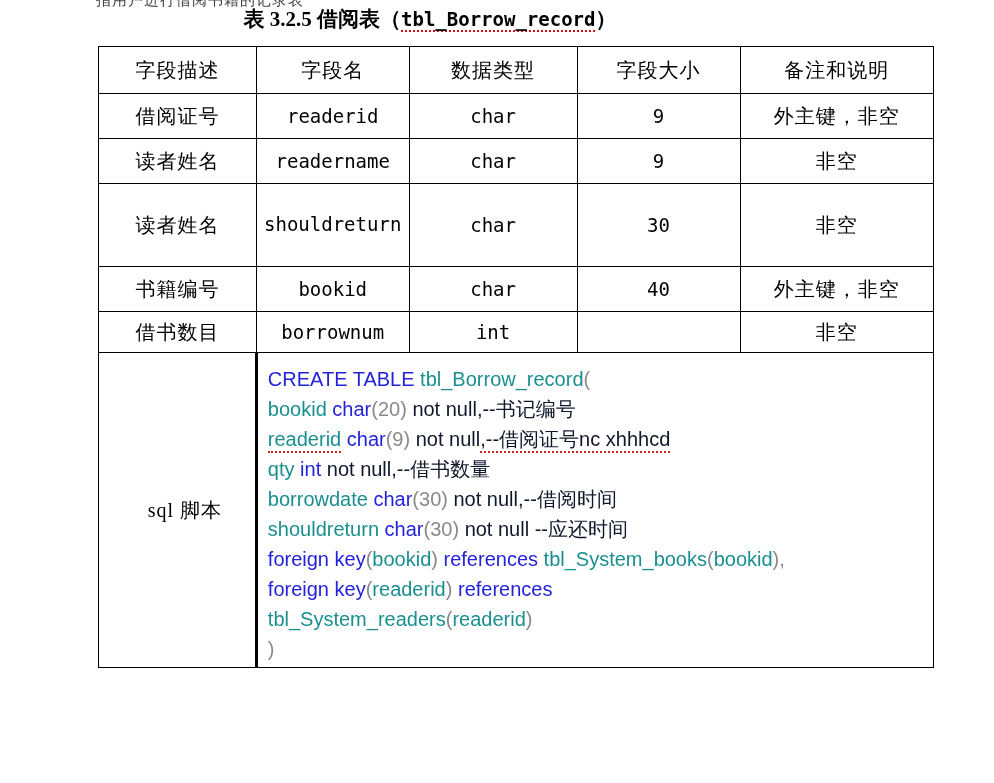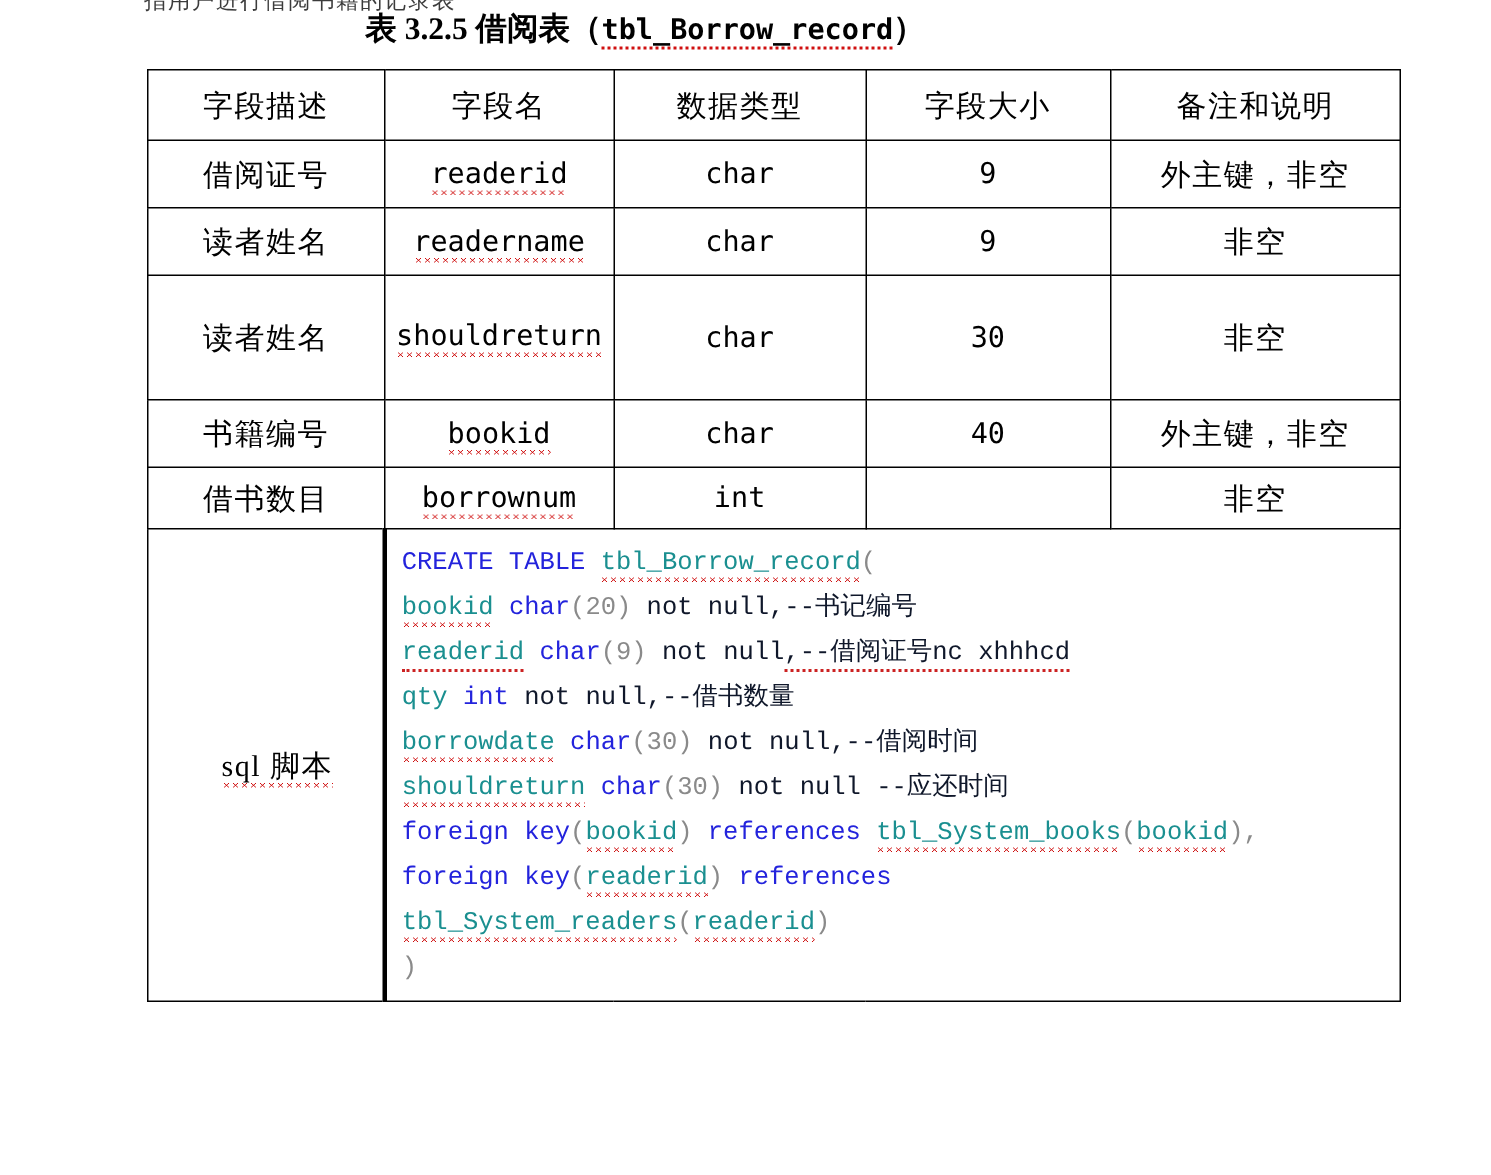--- a/index.html
+++ b/index.html
@@ -119,22 +119,22 @@
     vertical-align: middle;
     border-right-width: 3px;
     padding-left: 20px;
   }
   tr.r-sql td.sql-body {
     text-align: left;
     vertical-align: top;
     padding: 7px 0 7px 10px;
   }
   .code {
-    font-family: Liberation Mono, monospace;
-    font-size: 17px;
+    font-family: Liberation Sans, sans-serif;
+    font-size: 20px;
     line-height: 1.93;
     white-space: nowrap;
   }
   .code .kw   { color: #2323dc; }
   .code .id   { color: #1a8f90; }
   .code .gray { color: #0f172a; }
   .code .cmt  { color: #0f172a; }
   .code .punc { color: #8a8a8a; }
   .line { height: 30px; }
 </style>

